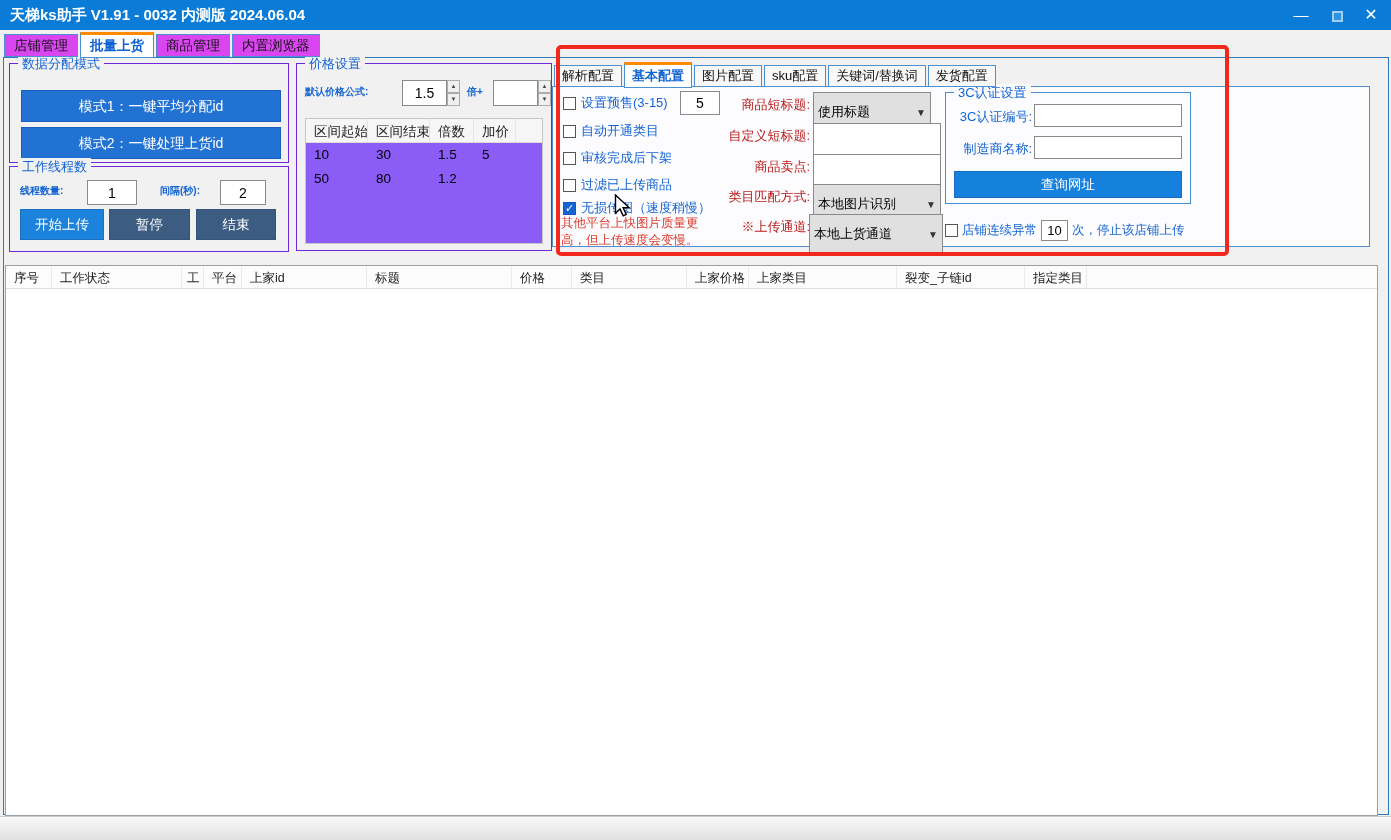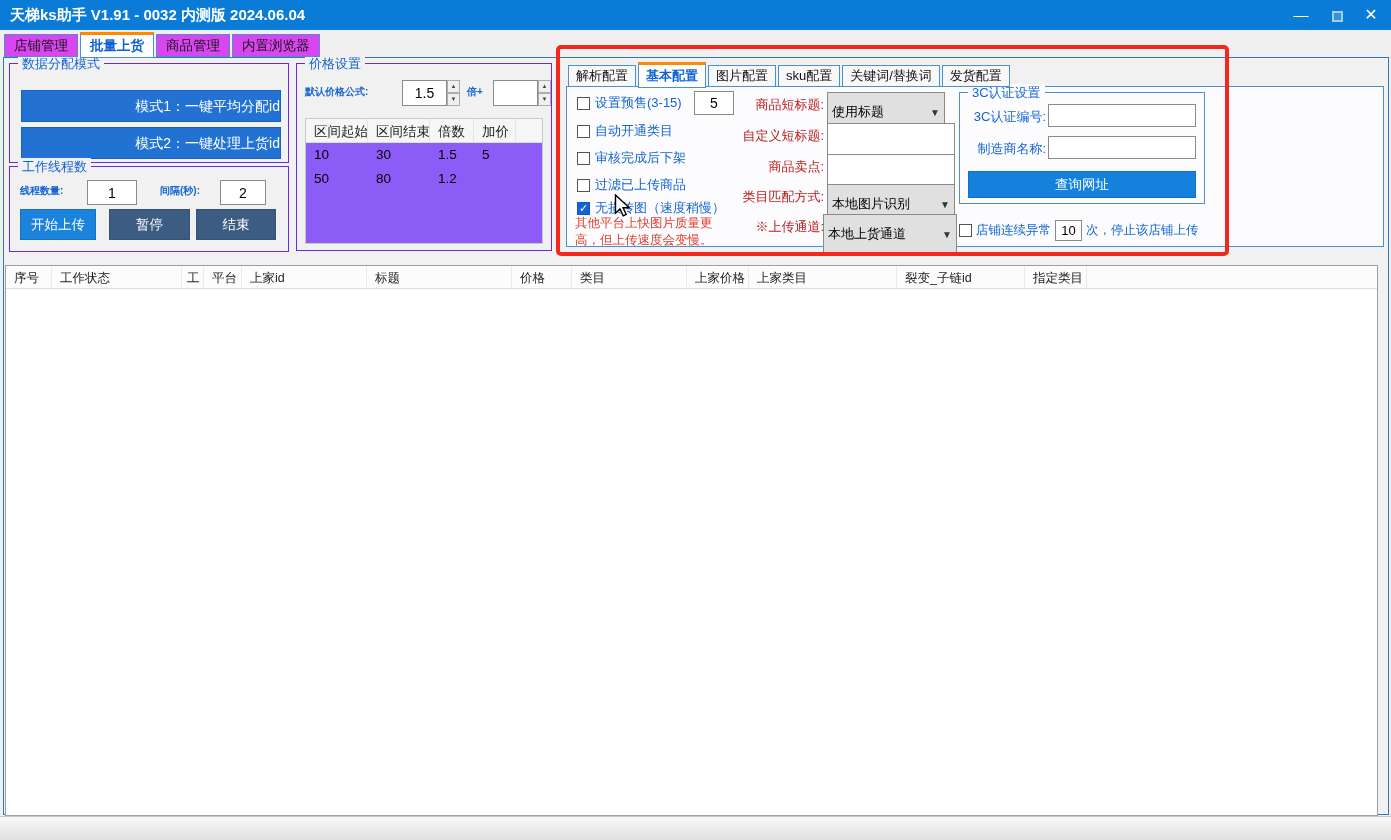--- a/index.html
+++ b/index.html
@@ -23,40 +23,40 @@
 
   
   .tabpage { position:absolute; left:3px; top:57px; width:1386px; height:758px; border:1px solid #2f77b6; background:#f1f1f1; }
 
   
   .group { position:absolute; border:1px solid #6d28d9; }
   .legend { position:absolute; top:-9px; left:8px; padding:0 4px; background:#f1f1f1; color:#1464d2; font-size:13px; white-space:nowrap; }
   .legend.on-white { background:#fcfcfe; }
 
   .blue-label { color:#1464d2; font-size:10px; font-weight:bold; white-space:nowrap; }
-  .btn-mode { position:absolute; left:11px; width:260px; height:32px; background:#2272d4; border:1px solid #1a5fc0; color:#fff; font-size:14px; text-align:right; line-height:30px; }
+  .btn-mode { position:absolute; left:11px; width:260px; height:32px; background:#2272d4; border:1px solid #1a5fc0; color:#fff; font-size:14px; text-align:center; line-height:30px; }
   .btn-start { background:#1c83dc; border:1px solid #1a6fc0; }
   .btn-dark { background:#3d5c82; border:1px solid #35527a; }
   .btn-small { position:absolute; top:42px; height:31px; color:#fff; font-size:13.5px; text-align:center; line-height:29px; }
 
   .tinput { border:1px solid #8a8a8a; background:#fff; font-size:14px; text-align:center; font-family:"Liberation Sans",sans-serif; color:#000; }
 
   
   .spin { position:absolute; width:13px; height:26px; display:flex; flex-direction:column; }
   .spin span { flex:1; border:1px solid #acacac; background:#f0f0f0; font-size:6px; line-height:11px; text-align:center; color:#444; }
 
   
   .ptable { position:absolute; left:8px; top:54px; width:238px; height:126px; border:1px solid #c8c8c8; background:#8b5cf6; font-size:13.5px; }
   .ptable .phead { display:flex; height:24px; background:#f6f6f6; border-bottom:1px solid #dcdcdc; }
   .ptable .phead div { padding:4px 0 0 8px; border-right:1px solid #e6e6e6; color:#222; white-space:nowrap; overflow:hidden; }
   .ptable .prow { display:flex; height:24px; }
   .ptable .prow div { padding:4px 0 0 8px; white-space:nowrap; overflow:hidden; }
 
   
-  .cfg { position:absolute; left:562px; top:3px; width:818px; height:186px; }
+  .cfg { position:absolute; left:548px; top:3px; width:818px; height:186px; }
   .cfgtabs { position:absolute; left:2px; top:0; height:26px; display:flex; align-items:flex-end; z-index:3; }
   .cfgtab { height:22px; line-height:20px; padding:0 7px; font-size:13px; color:#111; background:#f8f8f8; border:1px solid #4a90d2; margin-right:2px; white-space:nowrap; }
   .cfgtab.active { height:26px; line-height:22px; border-top:3px solid #ff8a00; color:#0f62d2; background:#fff; font-weight:bold; margin-bottom:-1px; z-index:4; }
   .cfgpage { position:absolute; left:0; top:25px; width:818px; height:161px; border:1px solid #4a90d2; background:#fcfcfe; }
 
   
   .cbrow { position:absolute; left:10px; display:flex; align-items:center; gap:5px; font-size:13px; color:#1464d2; white-space:nowrap; }
   .cbox { width:13px; height:13px; border:1px solid #555; background:#fff; flex:0 0 13px; }
   .cbox.checked { background:#1464d2; border-color:#1258c0; position:relative; }
   .cbox.checked::after { content:"✓"; position:absolute; left:1px; top:-1px; color:#fff; font-size:11px; }
@@ -118,21 +118,21 @@
       <div class="btn-mode" style="top:26px;">模式1：一键平均分配id</div>
       <div class="btn-mode" style="top:63px;">模式2：一键处理上货id</div>
     </div>
 
     <div class="group" style="left:5px;top:108px;width:280px;height:86px;">
       <span class="legend">工作线程数</span>
       <span class="blue-label" style="position:absolute;left:10px;top:17px;">线程数量:</span>
       <input class="tinput" style="position: absolute; left: 77px; top: 13px; width: 50px; height: 25px;" value="1">
       <span class="blue-label" style="position:absolute;left:150px;top:17px;">间隔(秒):</span>
       <input class="tinput" style="position: absolute; left: 210px; top: 13px; width: 46px; height: 25px;" value="2">
-      <div class="btn-small btn-start" style="left:10px;width:76px;">开始上传</div>
+      <div class="btn-small btn-start" style="left:10px;width:84px;">开始上传</div>
       <div class="btn-small btn-dark" style="left:99px;width:81px;">暂停</div>
       <div class="btn-small btn-dark" style="left:186px;width:80px;">结束</div>
     </div>
 
     <div class="group" style="left:292px;top:5px;width:256px;height:188px;">
       <span class="legend">价格设置</span>
       <span class="blue-label" style="position:absolute;left:8px;top:21px;">默认价格公式:</span>
       <input class="tinput" style="position: absolute; left: 105px; top: 16px; width: 45px; height: 26px;" value="1.5">
       <div class="spin" style="left:150px;top:16px;">
           <span>▲</span>

